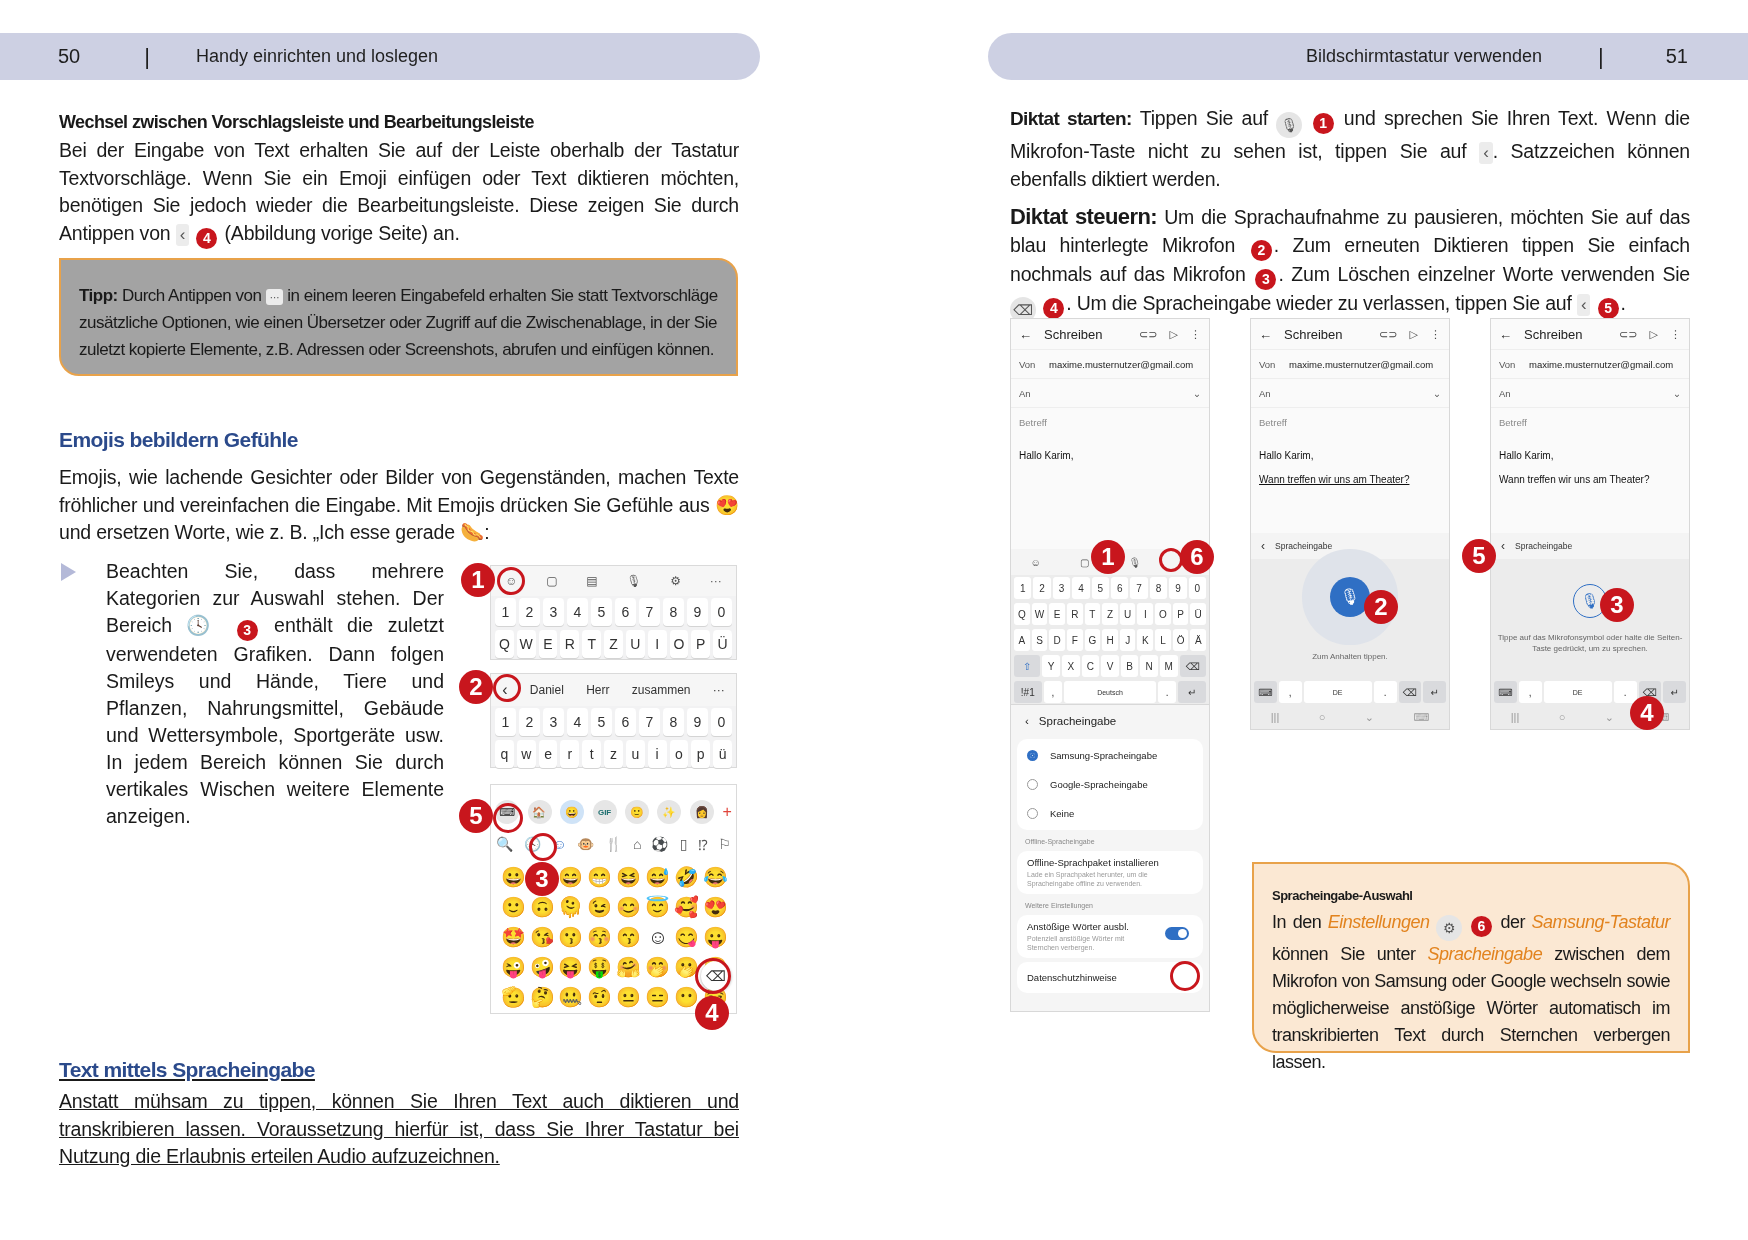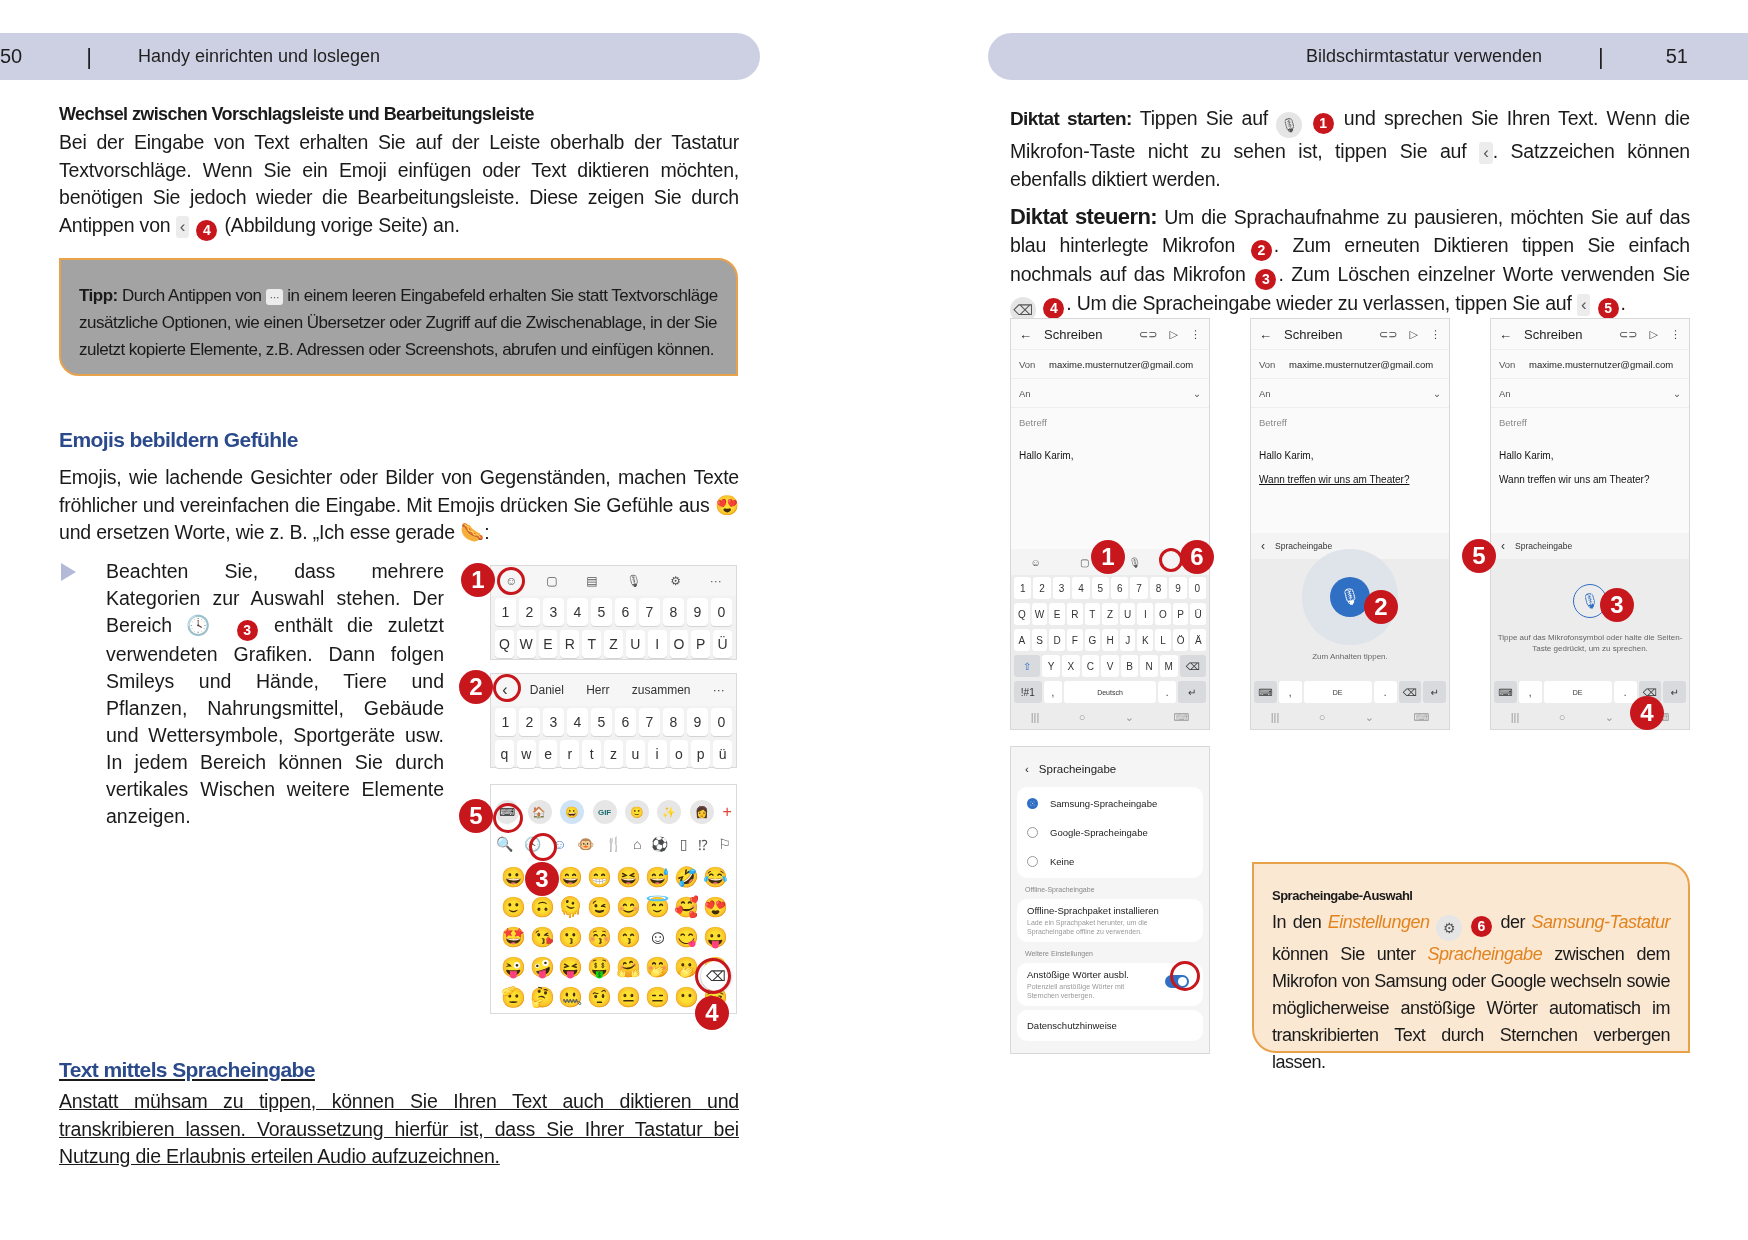--- a/index.html
+++ b/index.html
@@ -1,26 +1,26 @@
 <!DOCTYPE html>
 <html><head>
 <meta charset="utf-8">
 <style>
   * { box-sizing: border-box; margin: 0; padding: 0; }
   html, body { width: 1748px; height: 1240px; background: #ffffff; overflow: hidden; }
   body { font-family: "Liberation Sans", sans-serif; color: #1a1a1a; position: relative; }
 
   .hdr { position: absolute; top: 33px; height: 47px; background: #cdd0e3; display: flex; align-items: center; font-size: 18px; color: #1f1f1f; }
-  .hdr.left { left: 0; width: 760px; border-radius: 0 24px 24px 0; }
+  .hdr.left { left: 0; width: 760px; border-radius: 0 24px 24px 0; padding-left: 58px; }
   .hdr.right { left: 988px; width: 760px; border-radius: 24px 0 0 24px; justify-content: flex-end; padding-right: 60px; }
   .hdr .pnum { font-size: 20px; }
   .hdr.left .pnum { margin-right: 56px; }
   .hdr.right .pnum { margin-left: 56px; }
 
-  .page-l { position: absolute; left: 59px; top: 100px; width: 680px; }
+  .page-l { position: absolute; left: 59px; top: 108px; width: 680px; }
   .page-r { position: absolute; left: 1010px; top: 105px; width: 680px; }
 
   .body-text { font-size: 19.5px; line-height: 27.5px; text-align: justify; font-family: "Liberation Sans", sans-serif; letter-spacing: -0.2px; }
   .subhead { font-weight: bold; font-size: 18px; letter-spacing: -0.6px; font-family: "Liberation Sans", sans-serif; }
   .sect-title { color: #2b4a8b; font-weight: bold; font-size: 21px; letter-spacing: -0.6px; }
 
   .num { display: inline-block; width: 21px; height: 21px; border-radius: 50%; background: #c8161d; color: #fff; font-weight: bold; font-size: 14px; line-height: 21px; text-align: center; vertical-align: -3px; margin: 0 2px; }
   .inline-btn { display: inline-block; background: #ececec; border-radius: 3px; padding: 0 4px; font-size: 17px; line-height: 22px; color: #555; vertical-align: 0px; }
   .inline-round { display: inline-block; background: #e5e5e5; border-radius: 50%; width: 26px; height: 26px; line-height: 26px; text-align: center; font-size: 14px; color: #555; vertical-align: -5px; }
 
@@ -60,21 +60,21 @@
   .ph-row { display: flex; gap: 2px; padding: 2px 3px; }
   .ph-key { flex: 1; background: #fff; border-radius: 3px; height: 22px; display: flex; align-items: center; justify-content: center; font-size: 10px; color: #333; }
   .ph-key.g { background: #d9dadd; }
   .ph-nav { display: flex; justify-content: space-around; align-items: center; height: 24px; color: #999; font-size: 11px; }
   .voice-head { display: flex; align-items: center; height: 26px; padding: 0 10px; font-size: 8.5px; background: #f4f4f4; color: #333; }
   .voice-area { height: 120px; position: relative; display: flex; flex-direction: column; align-items: center; justify-content: center; }
   .mic-big { width: 40px; height: 40px; border-radius: 50%; background: #2f6fc4; color: #fff; display: flex; align-items: center; justify-content: center; font-size: 16px; box-shadow: 0 0 0 28px #dfe3ea; }
   .mic-outline { width: 34px; height: 34px; border-radius: 50%; border: 1.5px solid #2f6fc4; color: #2f6fc4; display: flex; align-items: center; justify-content: center; font-size: 15px; }
   .voice-hint { font-size: 8px; color: #666; text-align: center; margin-top: 14px; line-height: 11px; }
 
-  .settings { position: absolute; left: 1010px; top: 746px; width: 200px; height: 308px; background: #f5f5f5; border: 1px solid #d8d8d8; font-size: 10px; color: #222; padding: 10px 6px; }
+  .settings { position: absolute; left: 1010px; top: 704px; width: 200px; height: 308px; background: #f5f5f5; border: 1px solid #d8d8d8; font-size: 10px; color: #222; padding: 4px 6px; }
   .set-title { font-size: 11.5px; padding: 6px 8px 8px; }
   .set-card { background: #fff; border-radius: 10px; margin: 4px 0; padding: 2px 0; }
   .radio-row { display: flex; align-items: center; height: 29px; padding: 0 10px; font-size: 9.5px; }
   .radio { width: 11px; height: 11px; border-radius: 50%; border: 1px solid #999; margin-right: 12px; background: #fff; }
   .radio.on { border: 3px solid #2f6fc4; background: #fff; box-shadow: inset 0 0 0 2px #2f6fc4; }
   .set-cap { font-size: 7px; color: #888; padding: 4px 8px 2px; }
   .set-item { padding: 6px 10px; font-size: 9.5px; }
   .set-item small { display: block; font-size: 7px; color: #999; line-height: 9px; margin-top: 2px; }
   .toggle { position: absolute; right: 14px; top: 4px; width: 24px; height: 13px; border-radius: 7px; background: #2f6fc4; }
   .toggle::after { content: ""; position: absolute; right: 2px; top: 2px; width: 9px; height: 9px; border-radius: 50%; background: #fff; }

